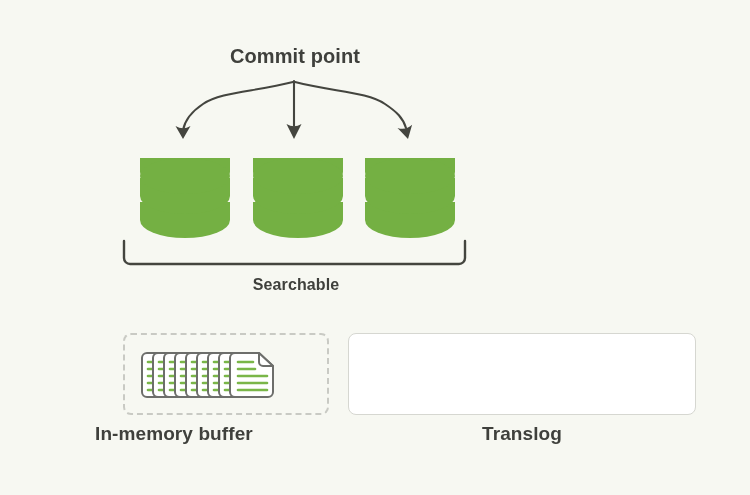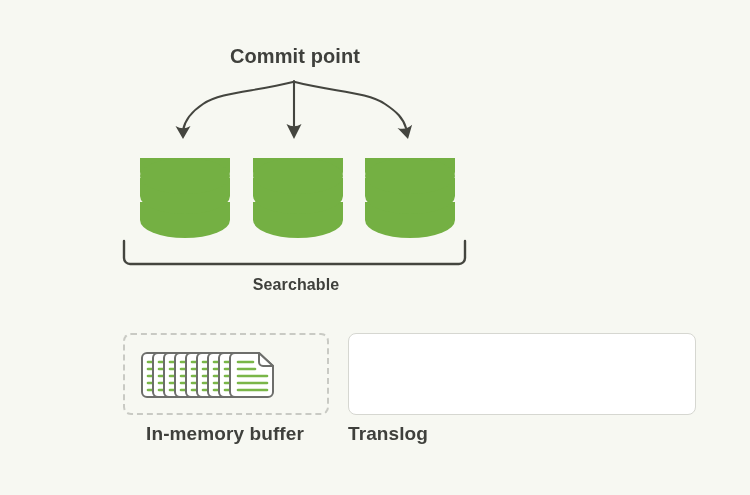--- a/index.html
+++ b/index.html
@@ -47,28 +47,27 @@
     left: 0;
     top: 276px;
     width: 522px;
     text-align: center;
   }
   #inmemory-label {
     font-size: 19px;
     left: 60px;
     top: 423px;
     width: 260px;
-    text-align: center;
   }
   #translog-label {
     font-size: 19px;
     left: 313px;
     top: 423px;
     width: 348px;
-    text-align: left;
+    text-align: center;
   }
   .box {
     position: absolute;
     box-sizing: border-box;
     border-radius: 8px;
   }
   #inmemory-box {
     left: 88px;
     top: 333px;
     width: 206px;

